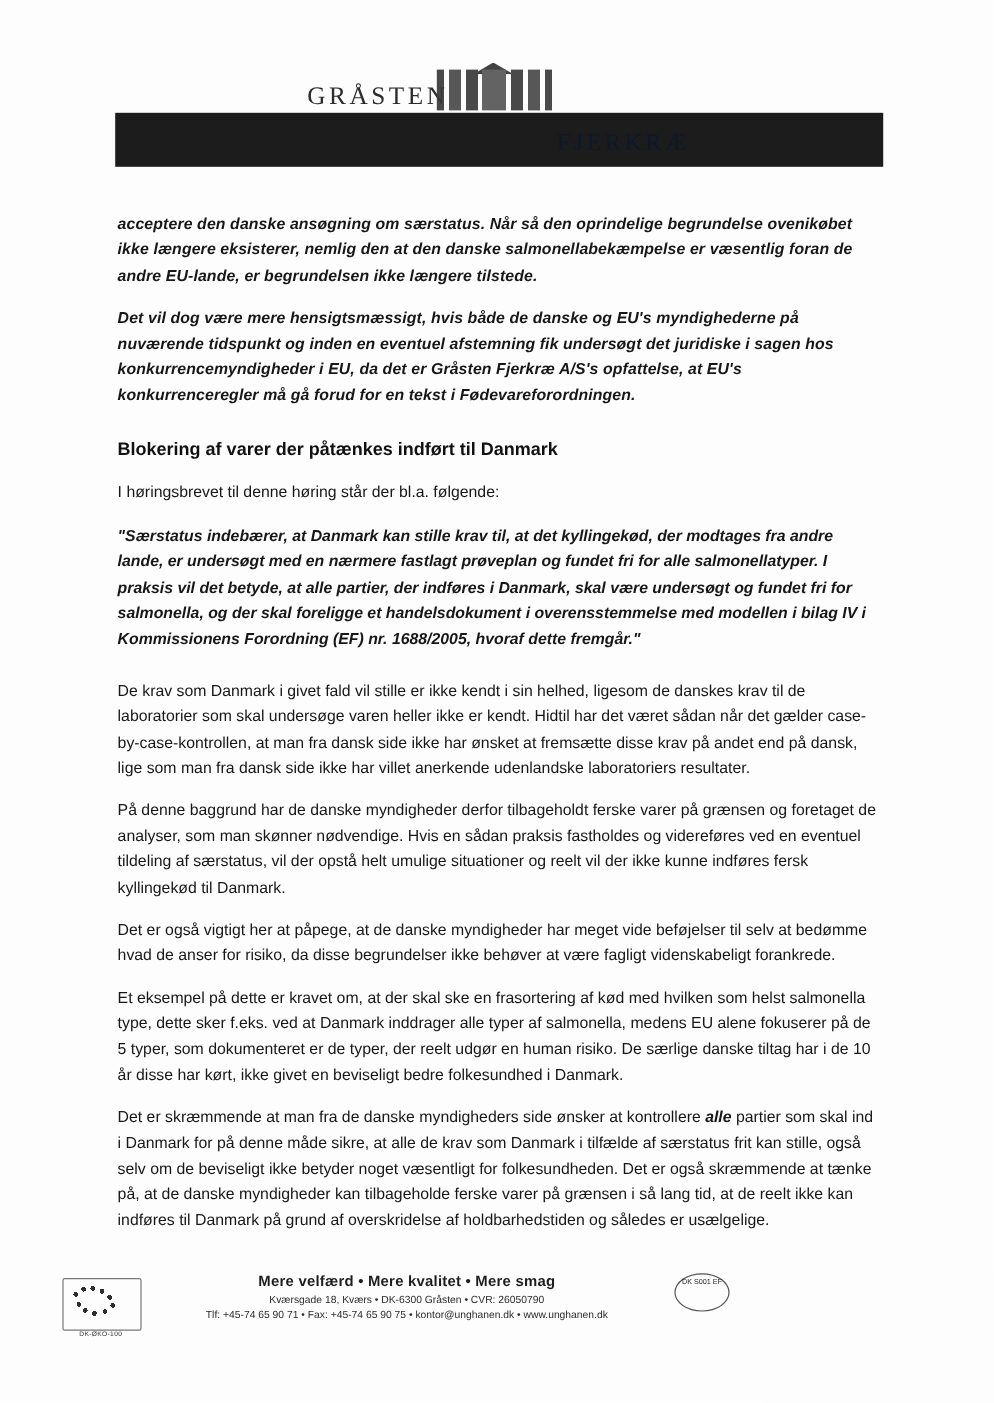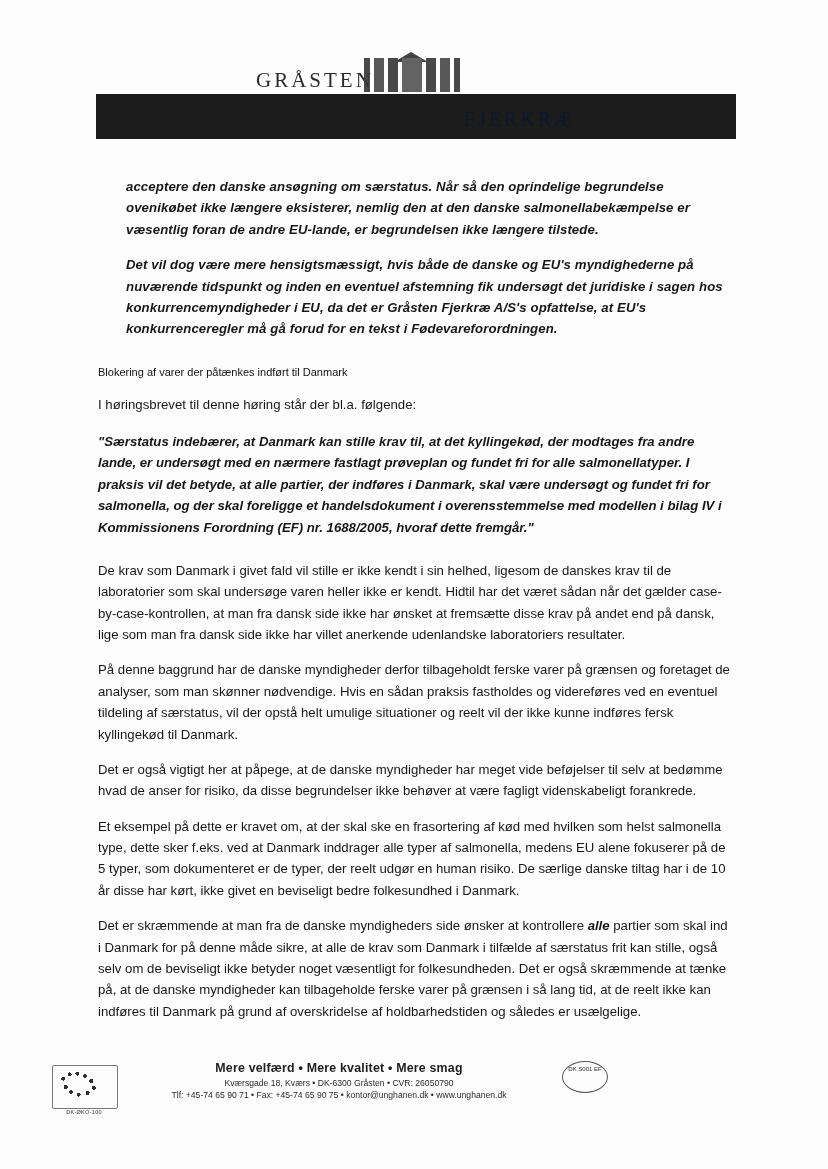--- a/index.html
+++ b/index.html
@@ -115,29 +115,28 @@
     margin: 0 0 14px 0;
     font-size: 13.2px;
     line-height: 1.62;
     color: #171717;
     text-align: left;
   }
   p.italic-bold {
     font-style: italic;
     font-weight: bold;
     letter-spacing: 0.1px;
-    margin-left: 28px;
   }
   p.quote {
     font-style: italic;
     font-weight: bold;
   }
   h2.section {
-    font-size: 11px;
-    font-weight: normal;
+    font-size: 15px;
+    font-weight: bold;
     margin: 26px 0 16px 0;
     color: #111;
   }
   p.tight { margin-bottom: 16px; }
   .gap-lg { margin-bottom: 22px; }
   b.inline { font-weight: bold; font-style: italic; }
 
   
   .footer {
     position: absolute;

